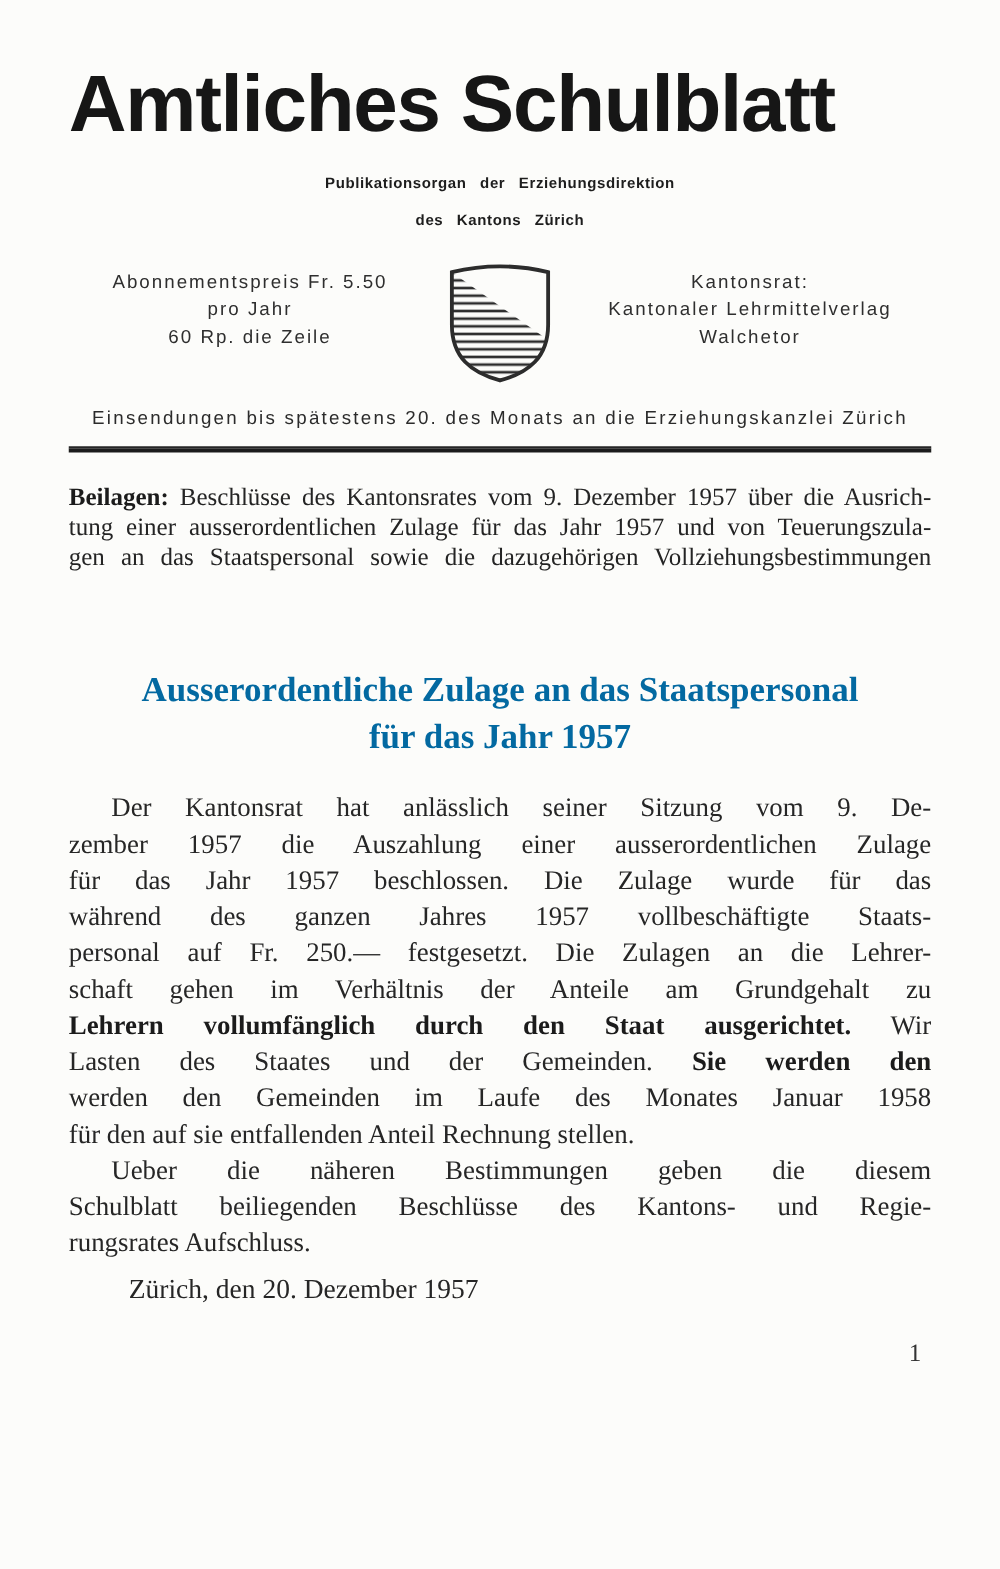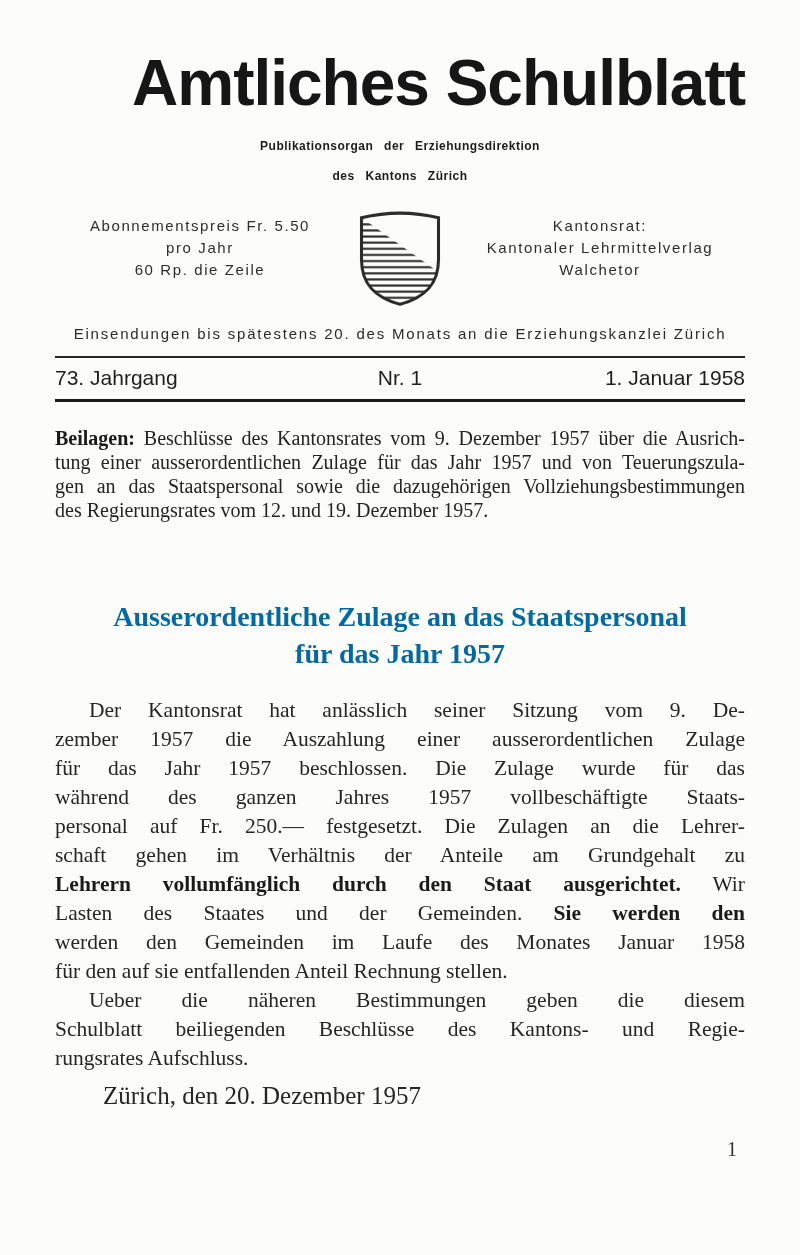--- a/index.html
+++ b/index.html
@@ -14,21 +14,21 @@
   .page {
     box-sizing: border-box;
     width: 800px;
     height: 1255px;
     padding: 0 55px;
   }
 
   
   .mast-title {
     margin-top: 50px;
-    text-align: right;
+    text-align: left;
     font-family: "Liberation Sans", sans-serif;
     font-weight: bold;
     font-size: 64px;
     letter-spacing: -1px;
     color: #161616;
     line-height: 1.05;
     white-space: nowrap;
   }
   .mast-subtitle {
     margin-top: 14px;
@@ -103,21 +103,21 @@
     color: #262626;
   }
   .tline { text-align: justify; text-align-last: justify; }
   .tline.last { text-align-last: left; }
   .tline.indent { text-indent: 34px; }
   .tline .b, .b { font-weight: bold; color: #1b1b1b; }
 
   .dateline {
     margin-top: 9px;
     padding-left: 48px;
-    font-size: 25px;
+    font-size: 22px;
     color: #262626;
   }
   .signature {
     margin-top: 24px;
     text-align: right;
     font-size: 22px;
     letter-spacing: 6px;
     color: #2a2a2a;
   }
   .page-number {
@@ -170,33 +170,27 @@
         <div>Kantonsrat:</div>
         <div>Kantonaler Lehrmittelverlag</div>
         <div>Walchetor</div>
       </div>
   </div>
 
   <div class="deadline">Einsendungen bis spätestens 20. des Monats an die Erziehungskanzlei Zürich</div>
 
   <div class="issue-row">
     <div class="rule-thin"></div>
-    <div class="issue-bar">
-      <span>73. Jahrgang</span>
-      <span class="mid">Nr. 1</span>
-      <span>1. Januar 1958</span>
-    </div>
     <div class="rule-thick"></div>
   </div>
 
   <div class="beilagen">
       <div class="tline"><span class="b">Beilagen:</span><span> Beschlüsse des Kantonsrates vom 9. Dezember 1957 über die Ausrich-</span></div>
       <div class="tline"><span>tung einer ausserordentlichen Zulage für das Jahr 1957 und von Teuerungszula-</span></div>
       <div class="tline"><span>gen an das Staatspersonal sowie die dazugehörigen Vollziehungsbestimmungen</span></div>
-      <div class="tline last"><span>des Regierungsrates vom 12. und 19. Dezember 1957.</span></div>
     </div>
 
   <div class="article-title">
     <div>Ausserordentliche Zulage an das Staatspersonal</div>
     <div>für das Jahr 1957</div>
   </div>
 
   <div class="body-copy">
     <div>
         <div class="tline indent"><span>Der Kantonsrat hat anlässlich seiner Sitzung vom 9. De-</span></div>

